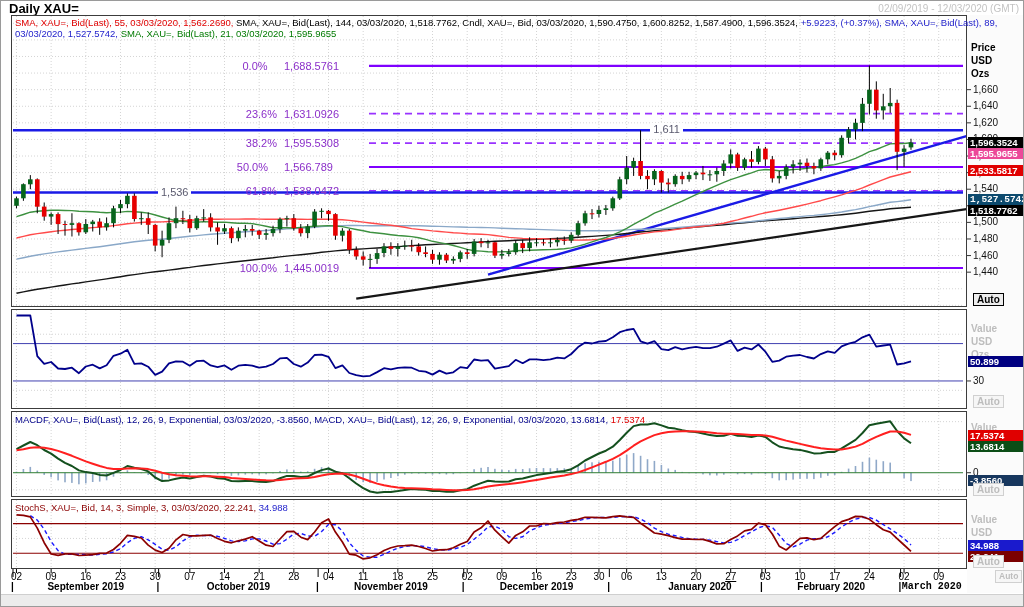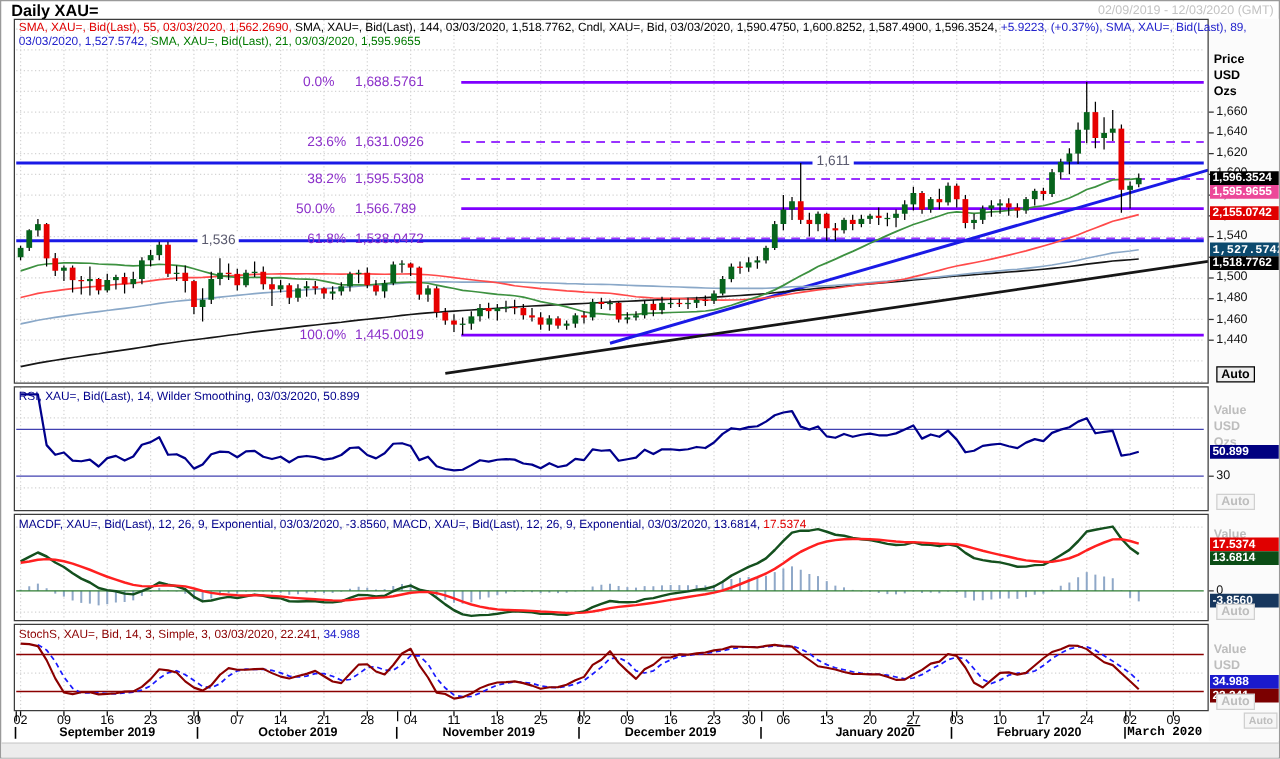--- a/index.html
+++ b/index.html
@@ -636,21 +636,20 @@
       <line x1="966" y1="221.38636363636363" x2="970" y2="221.38636363636363" stroke="#333" stroke-width="1"></line>
       <line x1="966" y1="237.97727272727272" x2="970" y2="237.97727272727272" stroke="#333" stroke-width="1"></line>
       <line x1="966" y1="254.5681818181818" x2="970" y2="254.5681818181818" stroke="#333" stroke-width="1"></line>
       <line x1="966" y1="271.15909090909093" x2="970" y2="271.15909090909093" stroke="#333" stroke-width="1"></line>
       <line x1="966" y1="379.96261682242994" x2="970" y2="379.96261682242994" stroke="#333" stroke-width="1"></line>
       <line x1="966" y1="471.7253770924814" x2="970" y2="471.7253770924814" stroke="#333" stroke-width="1"></line>
     </svg>
   <div id="labels">
     <div class="leg" style="left:14px;top:16px;"><span style="color: rgb(224, 0, 0);">SMA, XAU=, Bid(Last),  55, 03/03/2020, 1,562.2690, </span><span style="color: rgb(0, 0, 0);">SMA, XAU=, Bid(Last),  144, 03/03/2020, 1,518.7762, Cndl, XAU=, Bid, 03/03/2020, 1,590.4750, 1,600.8252, 1,587.4900, 1,596.3524, </span><span style="color: rgb(35, 35, 204);">+5.9223, (+0.37%), SMA, XAU=, Bid(Last),  89,</span></div>
     <div class="leg" style="left:14px;top:27px;"><span style="color: rgb(35, 35, 204);">03/03/2020, 1,527.5742, </span><span style="color: rgb(0, 122, 0);">SMA, XAU=, Bid(Last),  21, 03/03/2020, 1,595.9655</span></div>
-    <div class="leg" style="left:14px;top:311px;"><span style="color: rgb(0, 0, 139);">RSI, XAU=, Bid(Last),  14, Wilder Smoothing, 03/03/2020, 50.899</span></div>
     <div class="leg" style="left:14px;top:413px;"><span style="color: rgb(0, 0, 139);">MACDF, XAU=, Bid(Last),  12, 26, 9, Exponential, 03/03/2020, -3.8560, MACD, XAU=, Bid(Last),  12, 26, 9, Exponential, 03/03/2020, 13.6814, </span><span style="color: rgb(224, 0, 0);">17.5374</span></div>
     <div class="leg" style="left:14px;top:501px;"><span style="color: rgb(139, 0, 0);">StochS, XAU=, Bid,  14, 3, Simple, 3, 03/03/2020, 22.241, </span><span style="color: rgb(35, 35, 204);">34.988</span></div>
   <div class="fibl" style="left: 232px; top: 58.9539px; width: 44px; text-align: center;">0.0%</div>
       <div class="fibl" style="left: 283px; top: 58.9539px;">1,688.5761</div>
       <div class="fibl" style="left: 232px; top: 106.639px; width: 44px; text-align: right;">23.6%</div>
       <div class="fibl" style="left: 283px; top: 106.639px;">1,631.0926</div>
       <div class="fibl" style="left: 232px; top: 136.139px; width: 44px; text-align: right;">38.2%</div>
       <div class="fibl" style="left: 283px; top: 136.139px;">1,595.5308</div>
       <div class="fibl" style="left: 223px; top: 159.982px; width: 44px; text-align: right;">50.0%</div>
       <div class="fibl" style="left: 283px; top: 159.982px;">1,566.789</div>
@@ -670,21 +669,21 @@
       <div class="tick" style="top: 150.023px;">1,580</div>
       <div class="tick" style="top: 166.614px;">1,560</div>
       <div class="tick" style="top: 183.205px;">1,540</div>
       <div class="tick" style="top: 199.795px;">1,520</div>
       <div class="tick" style="top: 216.386px;">1,500</div>
       <div class="tick" style="top: 232.977px;">1,480</div>
       <div class="tick" style="top: 249.568px;">1,460</div>
       <div class="tick" style="top: 266.159px;">1,440</div>
       <div class="badge" style="top: 135.958px; background: rgb(0, 0, 0);">1,596.3524</div>
       <div class="badge" style="top: 146.958px; background: #ec4899;">1,595.9655</div>
-      <div class="badge" style="top: 164.231px; background: rgb(224, 0, 0);">2,155.0742</div>
+      <div class="badge" style="top: 164.231px; background: rgb(224, 0, 0);">2,533.5817</div>
       <div class="badge" style="top: 193.012px; background: #0c4a6e; font-family: Liberation Mono, monospace;">1,527.5742</div>
       <div class="badge" style="top: 204.012px; background: rgb(0, 0, 0);">1,518.7762</div>
       <div class="autob" style="top: 292px;">Auto</div>
       <div class="axttl" style="top: 321px; color: rgb(189, 189, 189);">Value</div>
       <div class="axttl" style="top: 334px; color: rgb(189, 189, 189);">USD</div>
       <div class="axttl" style="top: 347px; color: rgb(189, 189, 189);">Ozs</div>
       <div class="tick" style="top: 374.963px;">30</div>
       <div class="badge" style="top: 354.931px; background: rgb(0, 0, 128);">50.899</div>
       <div class="autob off" style="top: 394px;">Auto</div>
       <div class="axttl" style="top: 420px; color: rgb(189, 189, 189);">Value</div>

